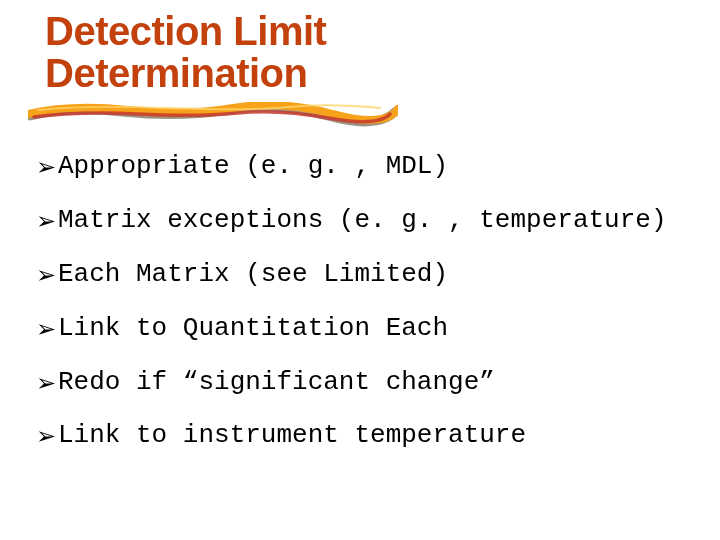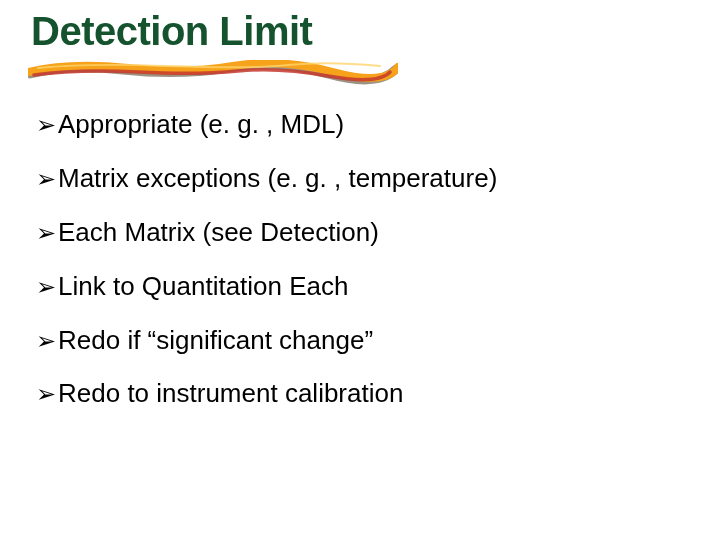--- a/index.html
+++ b/index.html
@@ -16,22 +16,22 @@
     width: 720px;
     height: 540px;
     box-sizing: border-box;
     padding: 10px 30px 20px 30px;
   }
   .title {
     font-family: "Arial Black", Arial, sans-serif;
     font-weight: 900;
     font-size: 40px;
     line-height: 1.05;
-    color: #14532d;
-    margin: 0 0 8px 1px;
+    color: #c2410c;
+    margin: 0 0 8px 15px;
     letter-spacing: -0.5px;
   }
   .underline-wrap {
     position: relative;
     width: 370px;
     height: 28px;
     margin-left: -2px;
   }
   .underline-wrap svg {
     position: absolute;
@@ -55,29 +55,31 @@
   .bullet .marker {
     flex: 0 0 auto;
     width: 22px;
     font-size: 24px;
     color: #000000;
     position: relative;
     top: 1px;
   }
   .bullet .text {
     flex: 1 1 auto;
+    font-family: Liberation Mono, monospace;
   }
 </style>
 </head>
 <body>
 
 <div class="slide">
 
   <h1 class="title">
     <span>Detection Limit</span><br>
+    <span>Determination</span>
   </h1>
 
   <div class="underline-wrap">
     <svg viewBox="0 0 370 28" preserveAspectRatio="none">
       <path d="M2 14 Q 40 4, 95 10 T 200 8 T 300 14 T 368 9" fill="none" stroke="#4a3b1e" stroke-width="9" stroke-linecap="round" opacity="0.55"></path>
       <path d="M0 12 Q 42 2, 100 8 T 205 6 T 305 12 T 370 7" fill="none" stroke="#f6a21a" stroke-width="8" stroke-linecap="round"></path>
       <path d="M6 15 Q 50 9, 110 12 T 210 11 T 300 16 T 362 12" fill="none" stroke="#c63a2e" stroke-width="3.5" stroke-linecap="round" opacity="0.85"></path>
       <path d="M10 8 Q 60 3, 140 6 T 260 5 T 352 6" fill="none" stroke="#ffd46a" stroke-width="2" stroke-linecap="round" opacity="0.8"></path>
     </svg>
   </div>
@@ -86,29 +88,29 @@
     <div class="bullet">
       <span class="marker">➢</span>
       <span class="text">Appropriate (e. g. , MDL)</span>
     </div>
     <div class="bullet">
       <span class="marker">➢</span>
       <span class="text">Matrix exceptions (e. g. , temperature)</span>
     </div>
     <div class="bullet">
       <span class="marker">➢</span>
-      <span class="text">Each Matrix (see Detection)</span>
+      <span class="text">Each Matrix (see Limited)</span>
     </div>
     <div class="bullet">
       <span class="marker">➢</span>
       <span class="text">Link to Quantitation Each</span>
     </div>
     <div class="bullet">
       <span class="marker">➢</span>
       <span class="text">Redo if “significant change”</span>
     </div>
     <div class="bullet">
       <span class="marker">➢</span>
-      <span class="text">Redo to instrument calibration</span>
+      <span class="text">Link to instrument temperature</span>
     </div>
   </div>
 
 </div>
 
 </body></html>

